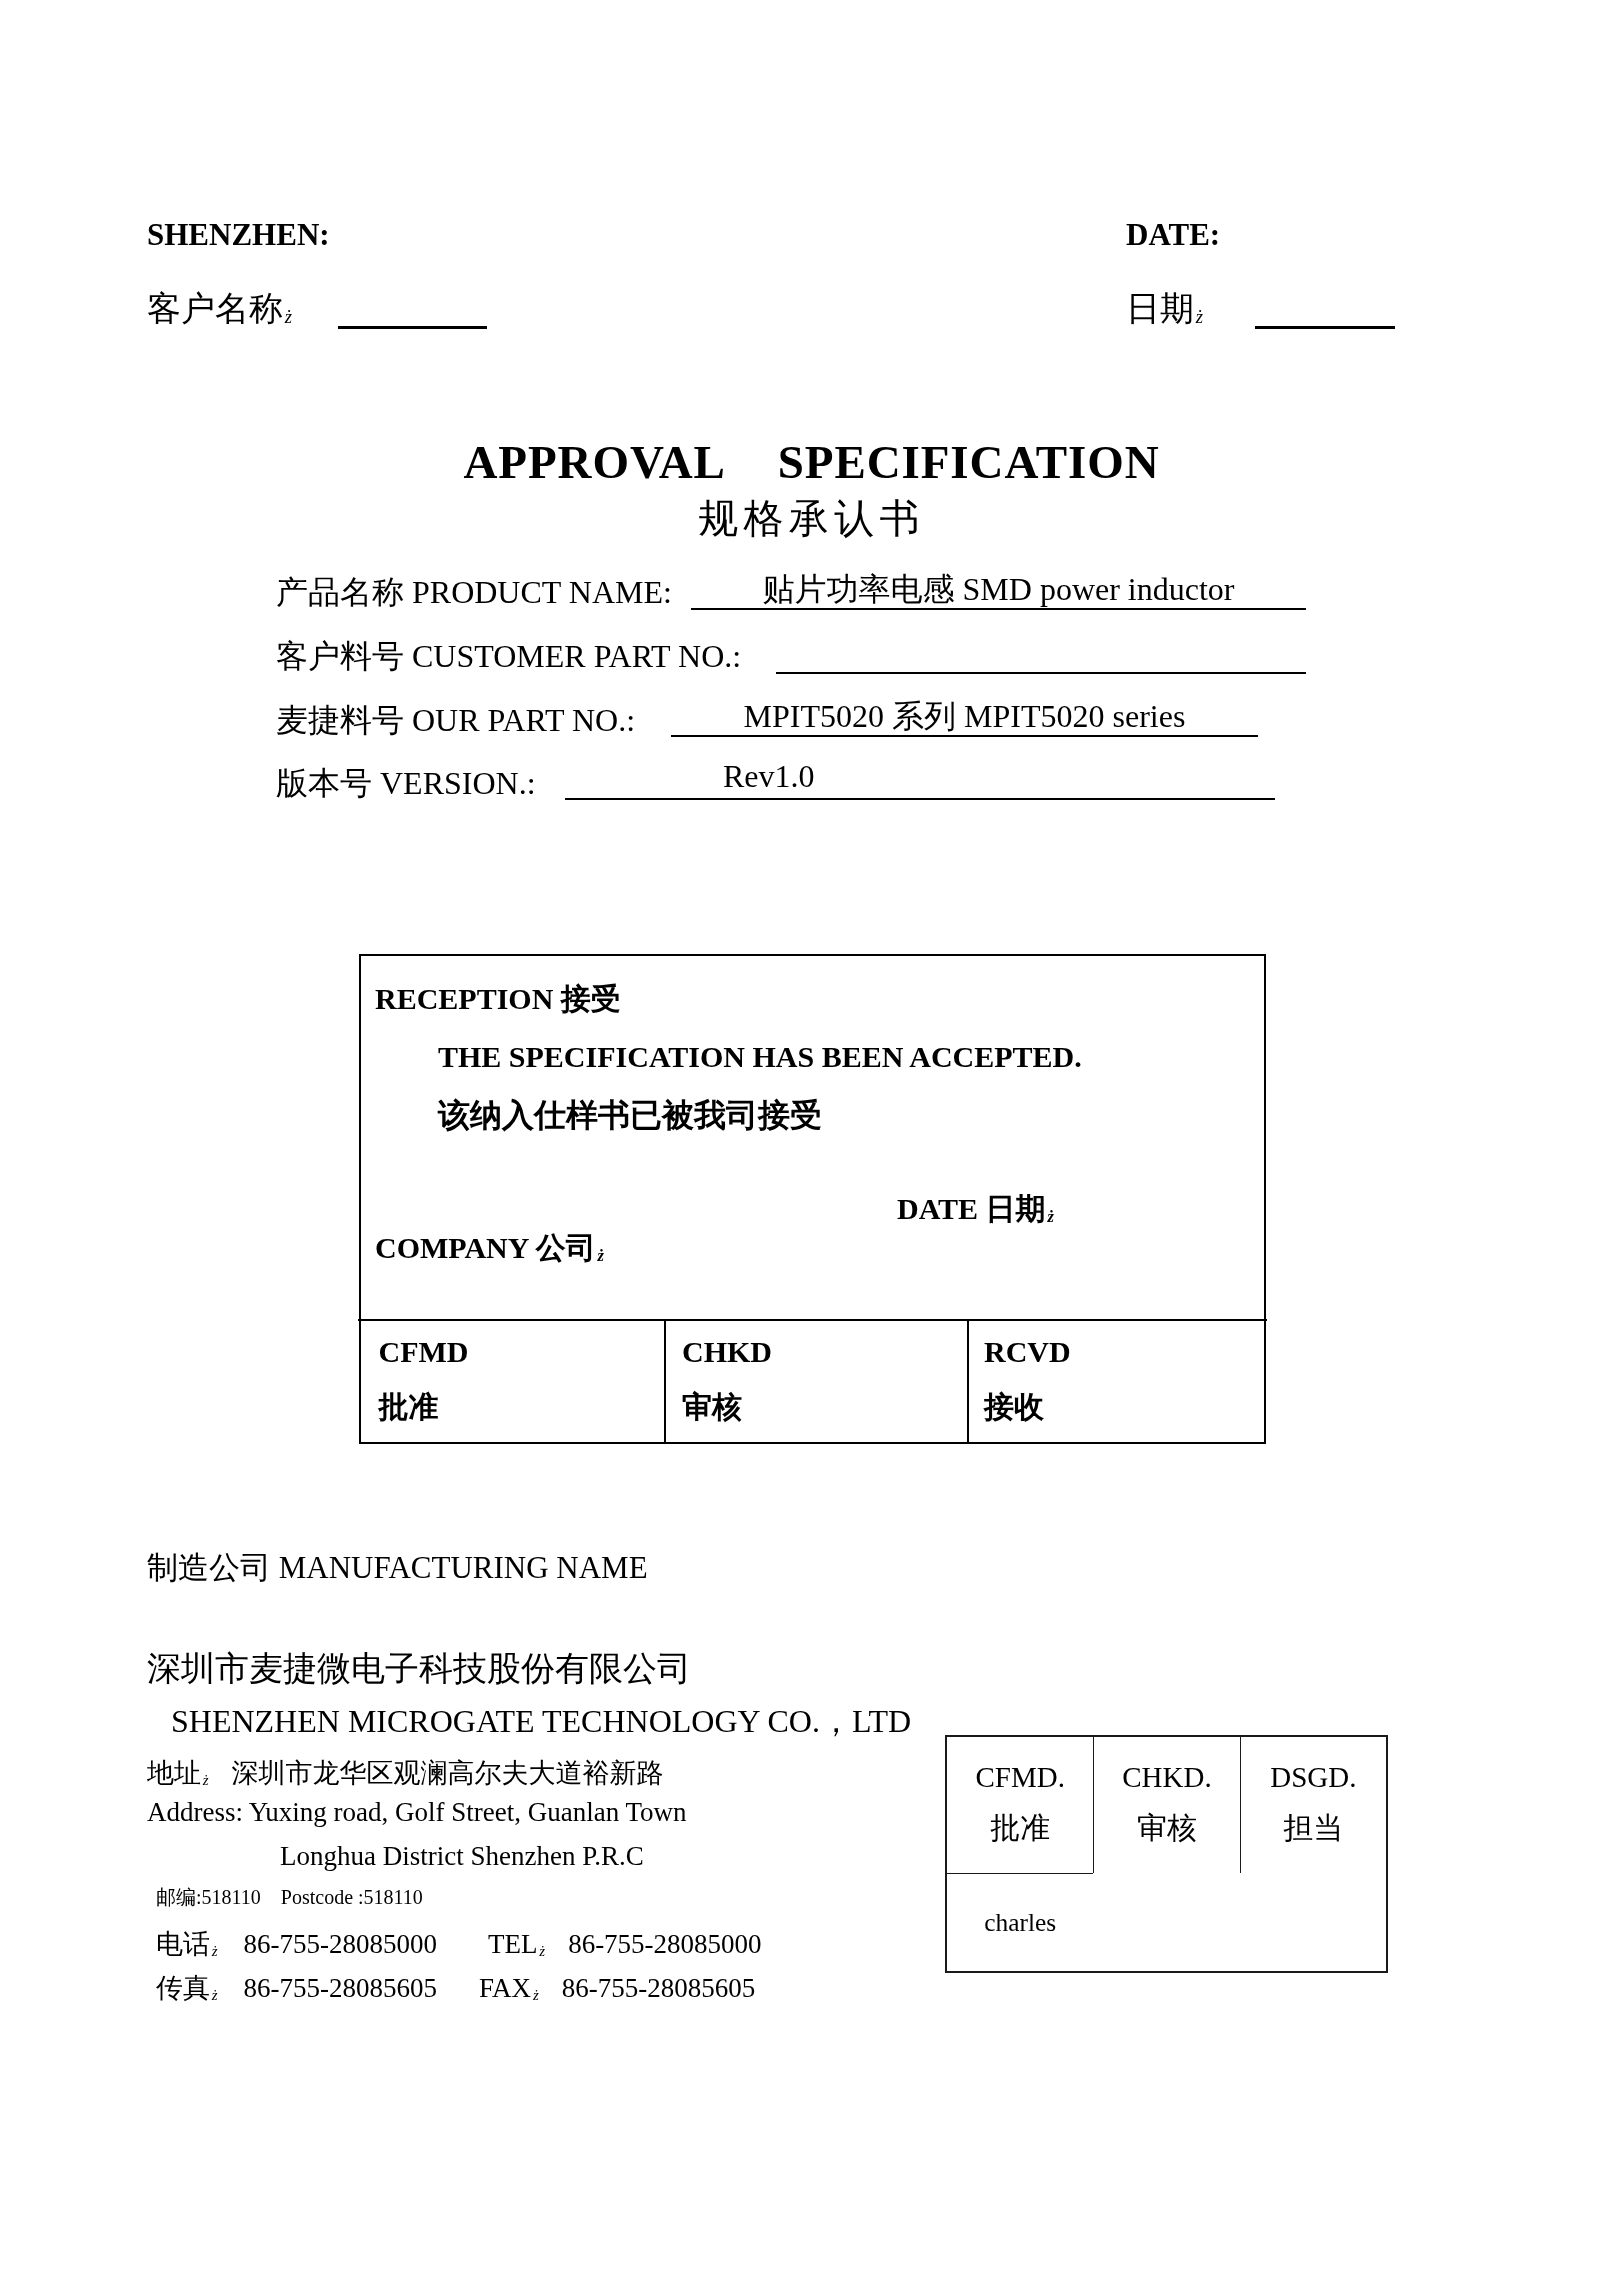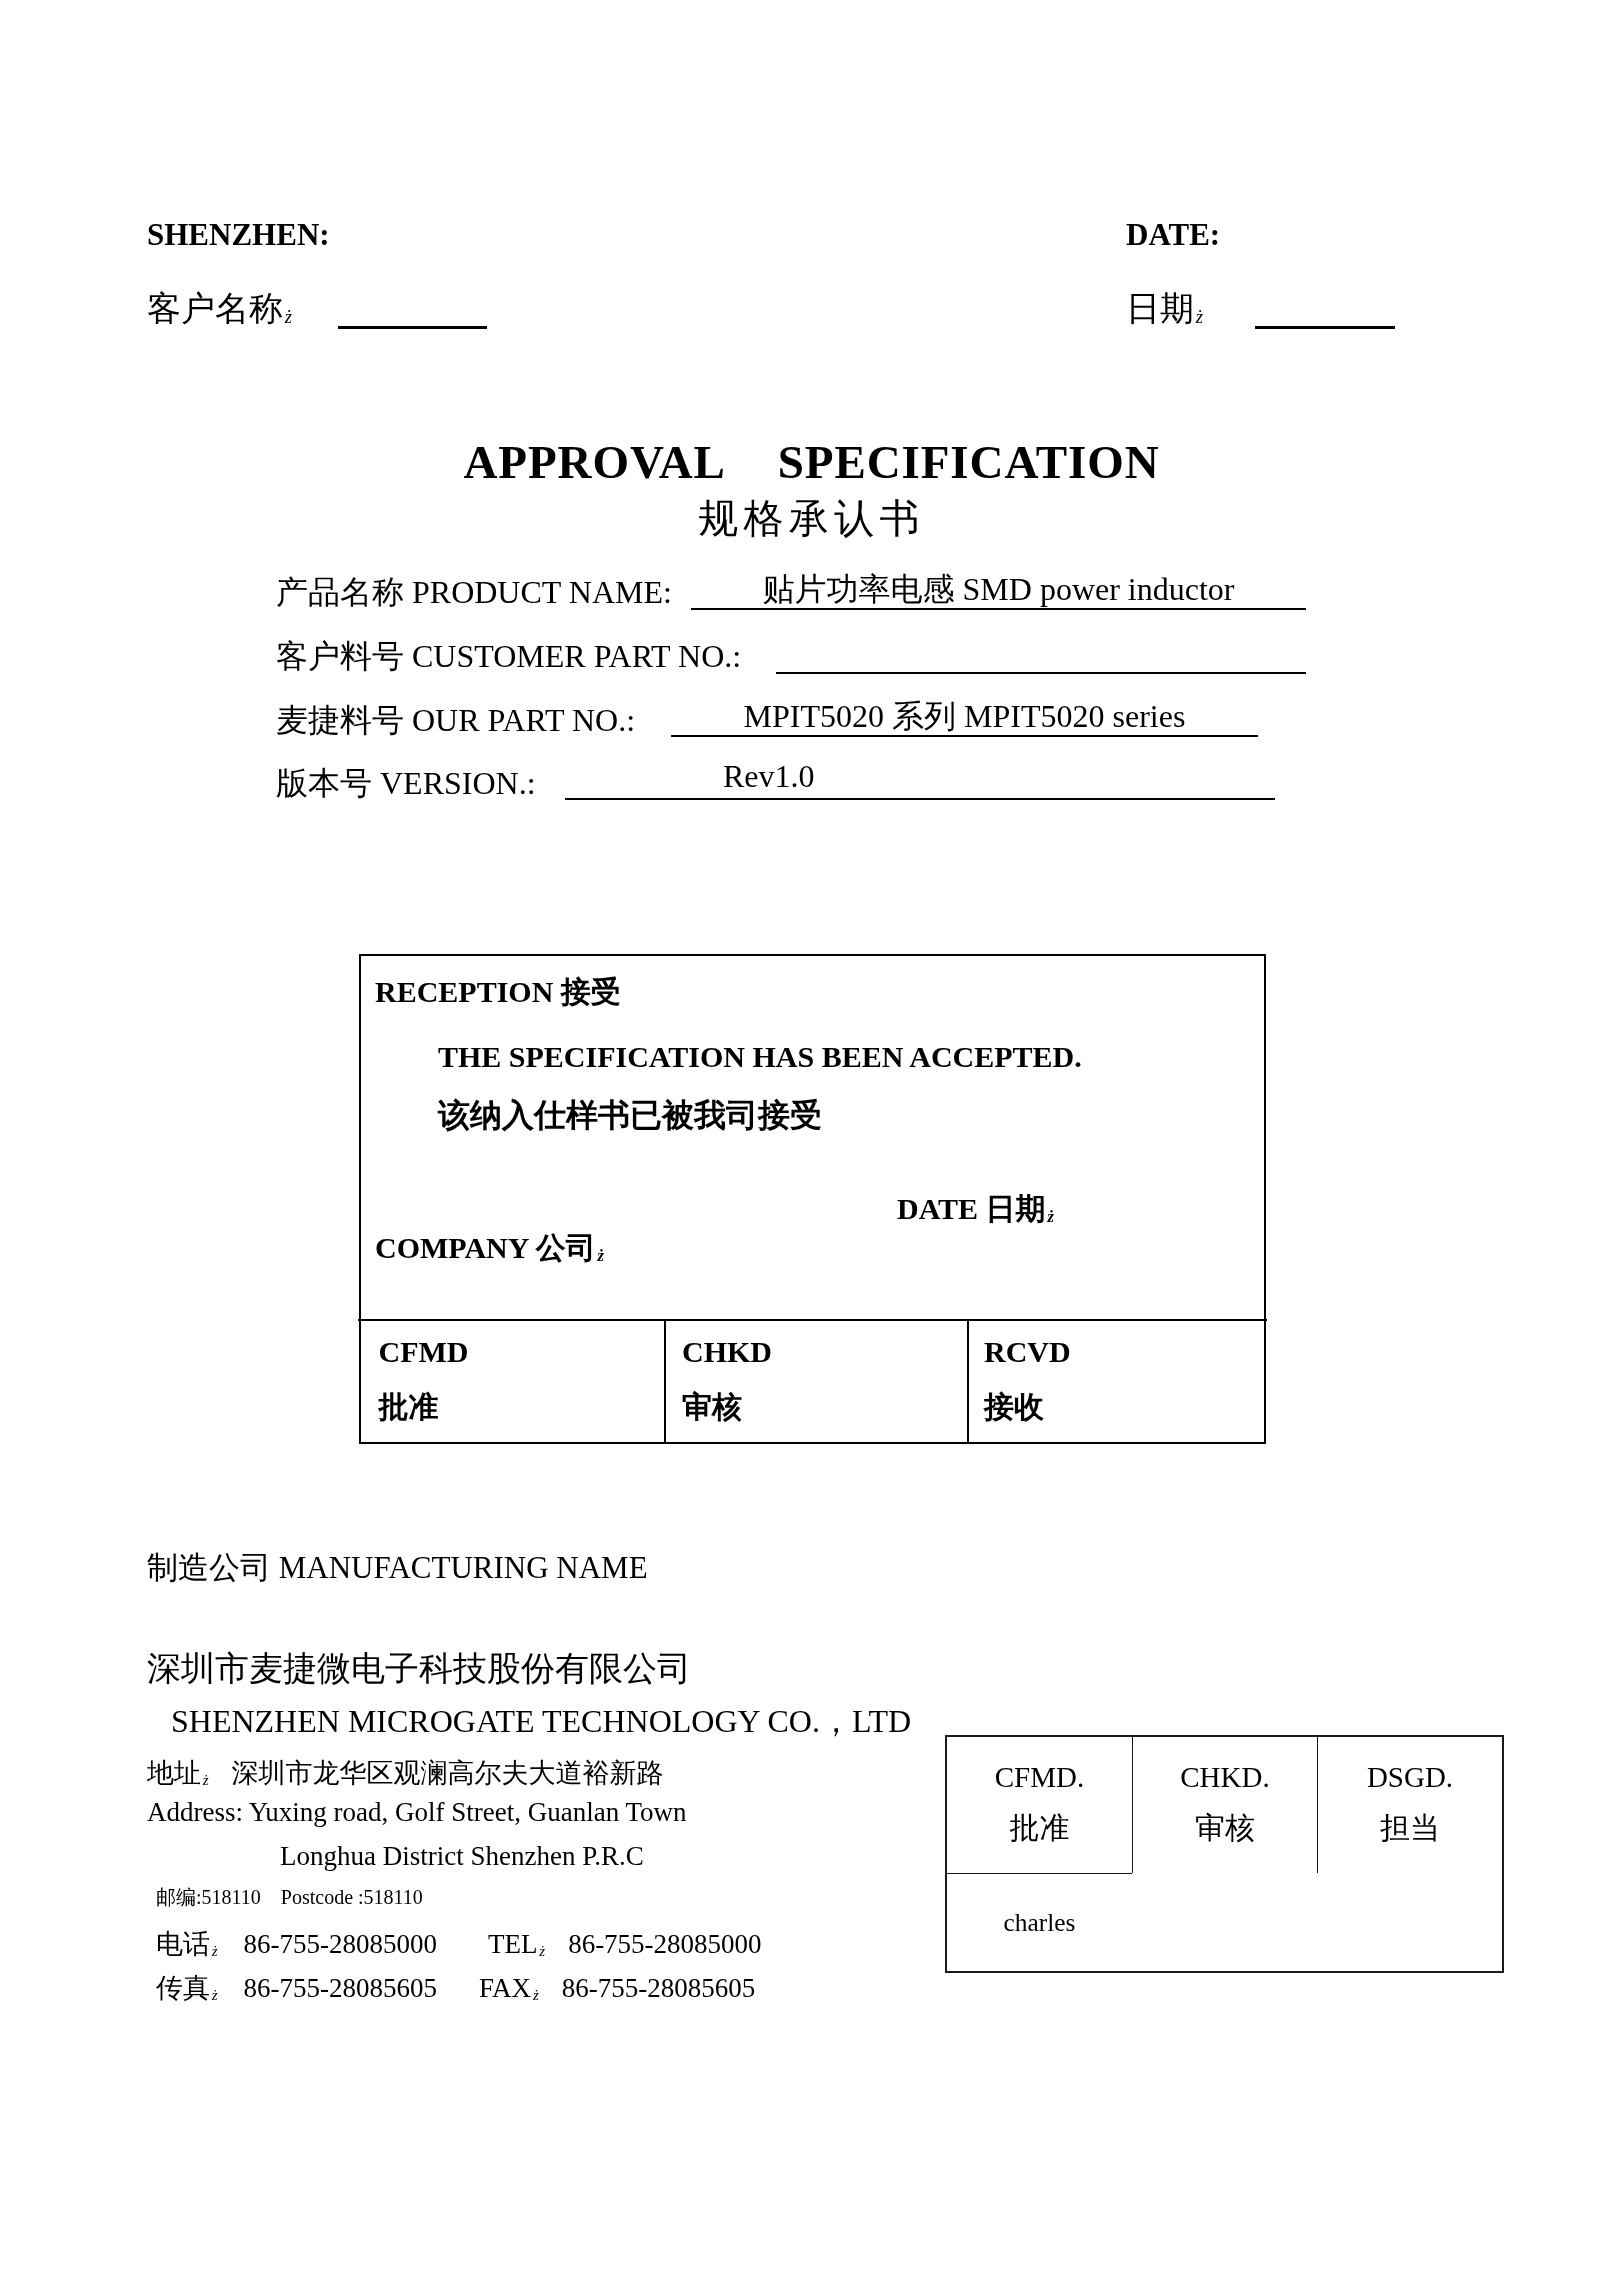--- a/index.html
+++ b/index.html
@@ -26,21 +26,21 @@
   .rbox {
     position:absolute; left:359px; top:954px; width:907px; height:490px;
     border:2.6px solid #000;
   }
   .rbox .inner-h { position:absolute; left:-2.6px; right:-2.6px; top:363px; border-top:2.6px solid #000; }
   .rbox .inner-v { position:absolute; top:363px; bottom:0; border-left:2.6px solid #000; }
   .rtext { position:absolute; font-weight:bold; font-size:30px; white-space:pre; }
   .sign-cell-line { position:absolute; font-weight:bold; font-size:30px; white-space:pre; }
   .mfg { white-space:pre; }
   .appr-table {
-    position:absolute; left:945px; top:1735px; width:559px; height:238px;
+    position:absolute; left:945px; top:1735px; width:443px; height:238px;
     border:2.6px solid #1a1a1a;
     display:grid;
     grid-template-columns:1fr 1fr 1fr;
     grid-template-rows:136px 1fr;
   }
   .appr-cell {
     display:flex; flex-direction:column; align-items:center; justify-content:center;
     border-left:1.8px solid #1a1a1a; border-top:1.8px solid #1a1a1a;
   }
   .appr-cell.first-col { border-left:none; }
@@ -73,21 +73,21 @@
   <div class="abs field-label" style="left:276px; top:635px;">客户料号 CUSTOMER PART NO.:</div>
   <div class="field-value" style="left:776px; top:632px; width:530px;"></div>
 
   <div class="abs field-label" style="left:276px; top:699px;">麦捷料号 OUR PART NO.:</div>
   <div class="field-value" style="left:671px; top:695px; width:587px;">MPIT5020  系列  MPIT5020 series</div>
 
   <div class="abs field-label" style="left:276px; top:762px;">版本号 VERSION.:</div>
   <div class="field-value" style="left:565px; top:758px; width:710px; text-align:left; padding-left:158px;">Rev1.0</div>
 
   <div class="rbox">
-    <div class="rtext" style="left:14px; top:16px;"><span>RECEPTION</span><span> </span><span>接受</span></div>
+    <div class="rtext" style="left:14px; top:23px;"><span>RECEPTION</span><span> </span><span>接受</span></div>
     <div class="rtext" style="left:77px; top:84px;">THE SPECIFICATION HAS BEEN ACCEPTED.</div>
     <div class="rtext" style="left:77px; top:138px; font-size:32px;">该纳入仕样书已被我司接受</div>
 
     <div class="rtext" style="left:536px; top:233px;"><span>DATE 日期</span><span class="mk">ż</span></div>
     <div class="rtext" style="left:14px; top:272px;"><span>COMPANY 公司</span><span class="mk">ż</span></div>
 
     <div class="inner-h"></div>
     <div class="inner-v" style="left:303px;"></div>
     <div class="inner-v" style="left:606px;"></div>
 

